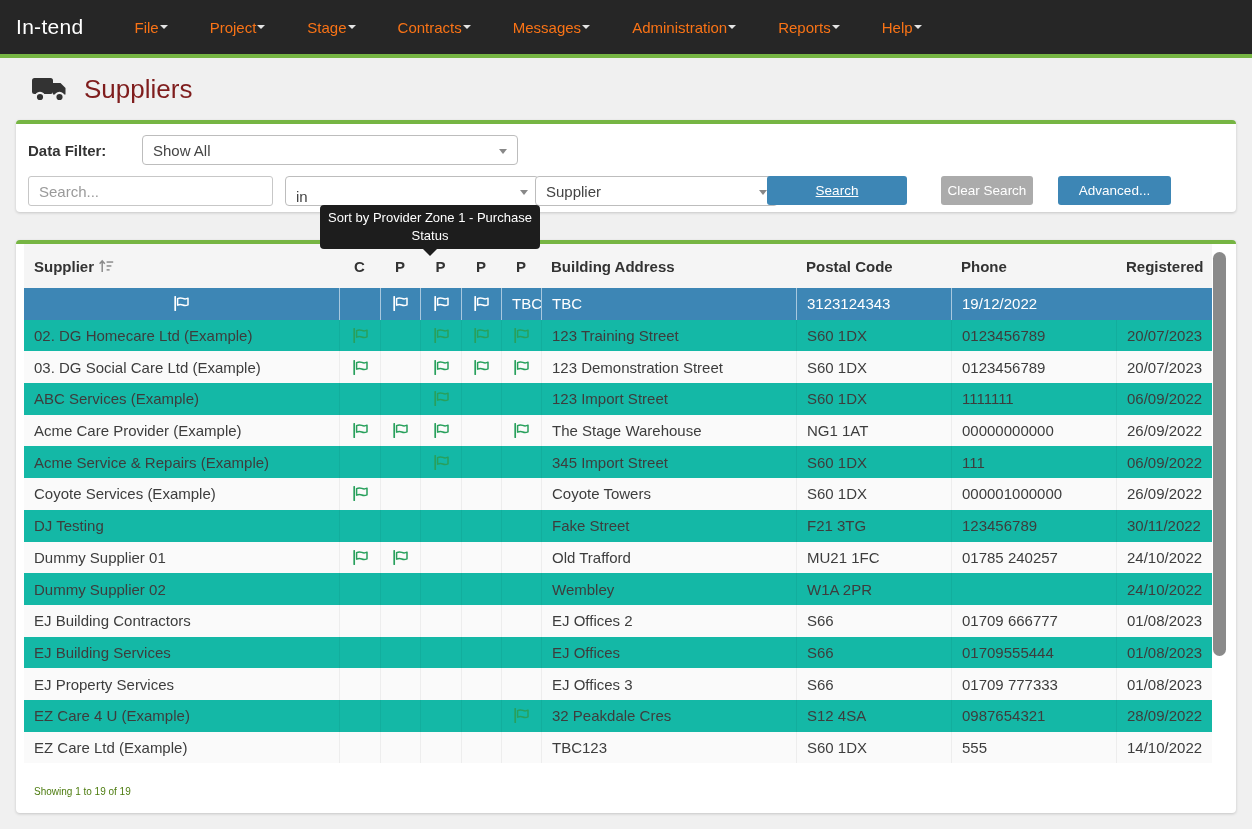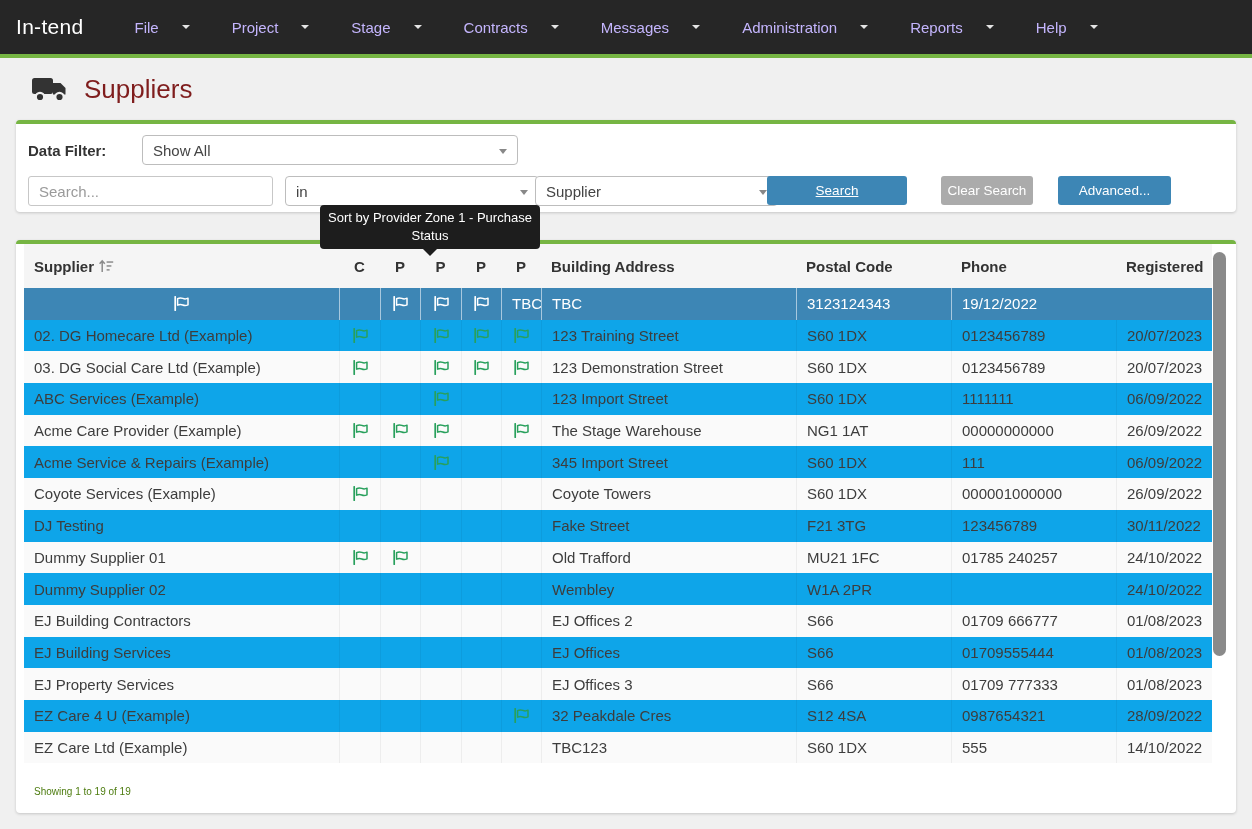--- a/index.html
+++ b/index.html
@@ -12,59 +12,59 @@
     --tooltip-bg:#1d1d1d;
   }
   *{box-sizing:border-box;margin:0;padding:0;}
   html,body{width:1252px;height:829px;}
   body{font-family:"Liberation Sans",sans-serif;background:#f0f0f0;position:relative;overflow:hidden;}
 
   
   .navbar{position:absolute;top:0;left:0;width:1252px;height:54px;background:var(--navbar-bg);display:flex;align-items:center;}
   .brand{color:#fff;font-size:21px;margin-left:16px;margin-right:30px;letter-spacing:.3px;cursor:pointer;}
   .nav-items{display:flex;align-items:center;height:100%;}
-  .nav-item{color:#c4b5fd;font-size:15px;padding:17px 21px;height:100%;display:flex;align-items:center;gap:23px;cursor:pointer;}
+  .nav-item{color:#f97316;font-size:15px;padding:17px 21px;height:100%;display:flex;align-items:center;gap:1px;cursor:pointer;}
   .caret{width:0;height:0;border-left:4px solid transparent;border-right:4px solid transparent;border-top:4px solid #e4e4e4;display:inline-block;}
   .green-bar{position:absolute;top:54px;left:0;width:1252px;height:4px;background:var(--accent-green);}
 
   
   .page-header{position:absolute;top:58px;left:0;width:1252px;height:62px;background:#f0f0f0;display:flex;align-items:center;padding-left:32px;}
   .page-title{font-size:26px;color:#7f1d1d;font-weight:400;margin-left:16px;}
 
   
   .panel{position:absolute;left:16px;width:1220px;background:#fff;border-top:4px solid var(--accent-green);border-radius:4px;box-shadow:0 1px 3px rgba(0,0,0,.18);}
   .filter-panel{top:120px;height:92px;}
   .table-panel{top:240px;height:573px;}
 
   
   .flabel{position:absolute;left:12px;top:18px;font-size:15px;font-weight:700;color:#333;}
   .select{position:absolute;height:30px;border:1px solid #bdbdbd;border-radius:4px;background:#fff;display:flex;align-items:center;padding:0 26px 0 10px;font-size:15px;color:#444;cursor:pointer;}
   .select .sel-caret{position:absolute;right:10px;top:13px;width:0;height:0;border-left:4px solid transparent;border-right:4px solid transparent;border-top:5px solid #888;}
   .sel-datafilter{left:126px;top:11px;width:376px;}
-  .sel-operator{left:269px;top:52px;width:254px;}
+  .sel-operator{left:269px;top:52px;width:254px;align-items:flex-end;}
   .sel-field{left:519px;top:52px;width:243px;}
   .search-input{position:absolute;left:12px;top:52px;width:245px;height:30px;border:1px solid #c7c7c7;border-radius:3px;padding:0 10px;font-size:15px;color:#444;font-family:"Liberation Sans",sans-serif;outline:none;}
   .search-input::placeholder{color:#9a9a9a;}
   .btn{position:absolute;top:52px;height:29px;border:none;border-radius:3px;color:#fff;font-size:13.5px;font-family:"Liberation Sans",sans-serif;cursor:pointer;display:flex;align-items:center;justify-content:center;}
   .btn-search{left:751px;width:140px;background:var(--button-blue);text-decoration:underline;}
   .btn-clear{left:925px;width:92px;background:var(--button-gray);}
   .btn-advanced{left:1042px;width:113px;background:var(--button-blue);}
 
   
   .tooltip{position:absolute;left:320px;top:205px;width:220px;background:var(--tooltip-bg);color:#fff;font-size:13px;line-height:18px;text-align:center;padding:4px 8px;border-radius:4px;z-index:20;}
   .tooltip::after{content:"";position:absolute;top:100%;left:50%;transform:translateX(-50%);border:7px solid transparent;border-top-color:var(--tooltip-bg);border-bottom:none;}
 
   
   .tgrid{display:grid;grid-template-columns:315px 41px 40px 41px 40px 40px 255px 155px 165px 96px;margin-left:8px;width:1188px;}
   .thead{height:44px;background:#f5f5f5;}
   .h-cell{display:flex;align-items:center;font-size:15px;font-weight:700;color:#333;padding-left:10px;gap:4px;cursor:pointer;white-space:nowrap;overflow:hidden;}
   .h-cell.center{justify-content:center;padding-left:0;}
   .row{height:31.7px;align-items:center;font-size:15px;color:#3d3d3d;cursor:pointer;}
   .row.odd{background:#fafafa;}
-  .row.even{background:#0ea5e9;}
+  .row.even{background:#14b8a6;}
   .row.selected{background:var(--selected-blue);color:#fff;}
   .cell{height:100%;display:flex;align-items:center;overflow:hidden;white-space:nowrap;}
   .cell.c-text{padding-left:10px;}
   .cell.c-flag{justify-content:center;}
   .row .cell:not(:first-child){border-left:1px solid rgba(0,0,0,.05);}
   .row.selected .cell:not(:first-child){border-left:1px solid rgba(255,255,255,.55);}
   .flag{color:var(--flag-green);}
   .row.selected .flag{color:#fff;}
   .tfooter{position:absolute;left:18px;top:542px;font-size:10px;color:#4d7c0f;}
   .scroll-thumb{position:absolute;left:1197px;top:8px;width:13px;height:404px;background:#8a8a8a;border-radius:7px;cursor:pointer;}

